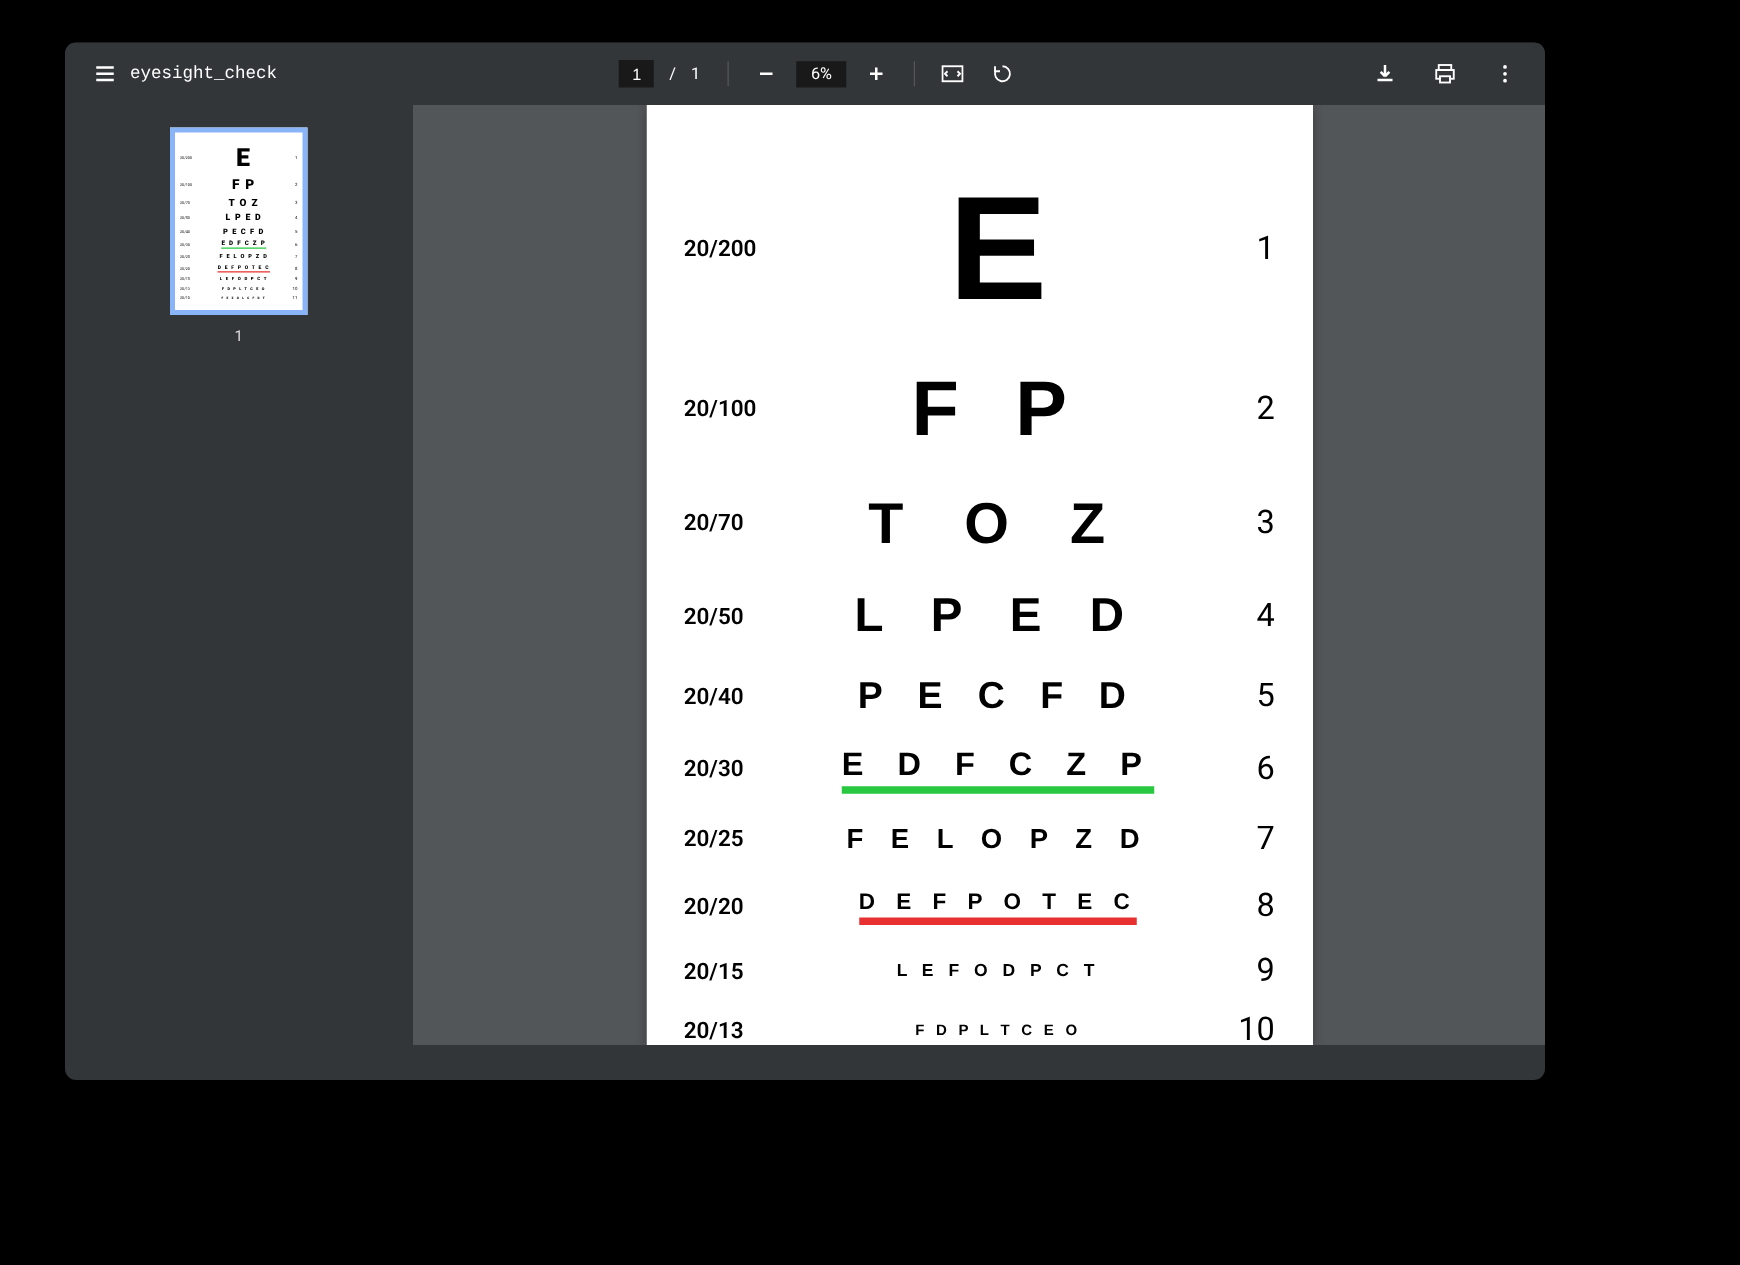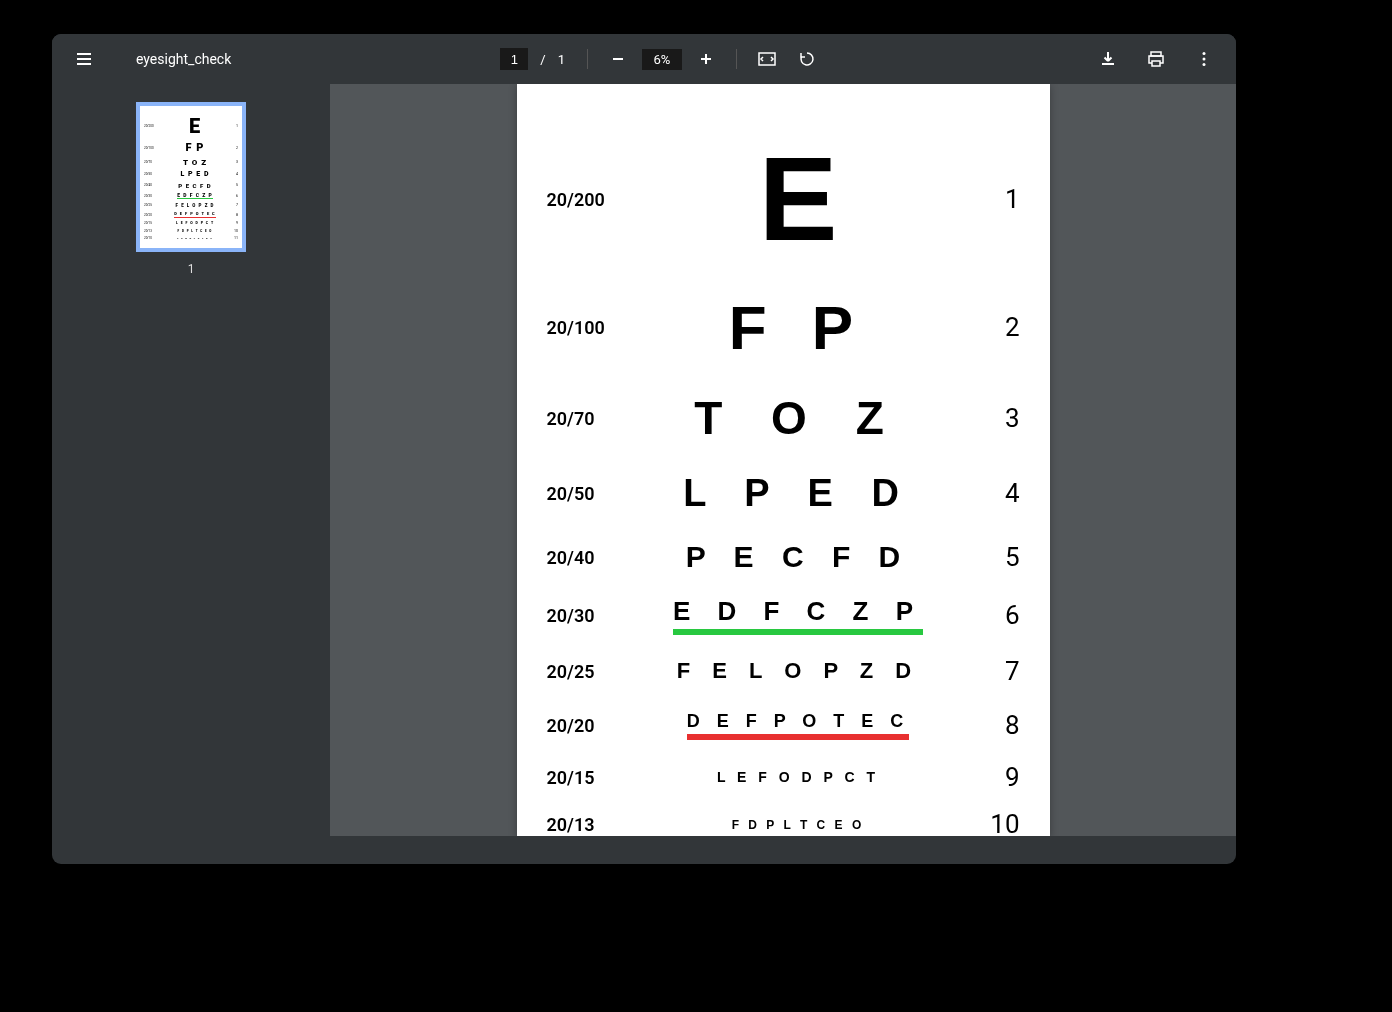--- a/index.html
+++ b/index.html
@@ -6,21 +6,21 @@
     body { background: #000; font-family: -apple-system, BlinkMacSystemFont, "Segoe UI", Roboto, sans-serif; width: 1392px; height: 1012px; overflow: hidden; }
     .window { position: absolute; left: 52px; top: 34px; width: 1184px; height: 830px; background: #323639; border-radius: 9px; overflow: hidden; box-shadow: 0 10px 40px rgba(0,0,0,0.5); }
     .titlebar { height: 28px; background: #f5eeee; display: flex; align-items: center; position: relative; }
     .traffic { position: absolute; left: 12px; top: 8px; display: flex; gap: 8px; }
     .tl { width: 12px; height: 12px; border-radius: 50%; }
     .tl.red { background: #ff5f57; }
     .tl.yellow { background: #febc2e; }
     .tl.green { background: #28c840; }
     .titlebar-title { width: 100%; text-align: center; font-size: 13px; color: #333; font-weight: 500; }
     .toolbar { height: 50px; background: #323639; display: flex; align-items: center; padding: 0 16px; }
-    .tb-left { display: flex; align-items: center; gap: 36px; }
+    .tb-left { display: flex; align-items: center; gap: 4px; font-family: Liberation Mono, monospace; }
     .tb-center { flex: 1; display: flex; align-items: center; justify-content: center; gap: 8px; }
     .tb-right { display: flex; align-items: center; gap: 16px; }
     .doc-title { color: #fff; font-size: 14px; }
     .page-input { width: 28px; height: 22px; background: #191919; color: #fff; text-align: center; font-size: 13px; border: none; }
     .page-sep { color: #fff; font-size: 13px; padding: 0 4px; }
     .page-total { color: #fff; font-size: 13px; padding-right: 8px; }
     .vdiv { width: 1px; height: 20px; background: #555; margin: 0 6px; }
     .icon-btn { width: 32px; height: 32px; display: flex; align-items: center; justify-content: center; cursor: pointer; color: #fff; border-radius: 4px; }
     .zoom-box { background: #191919; color: #fff; font-size: 13px; padding: 3px 10px; min-width: 40px; text-align: center; }
     .content { display: flex; height: calc(100% - 78px); }

